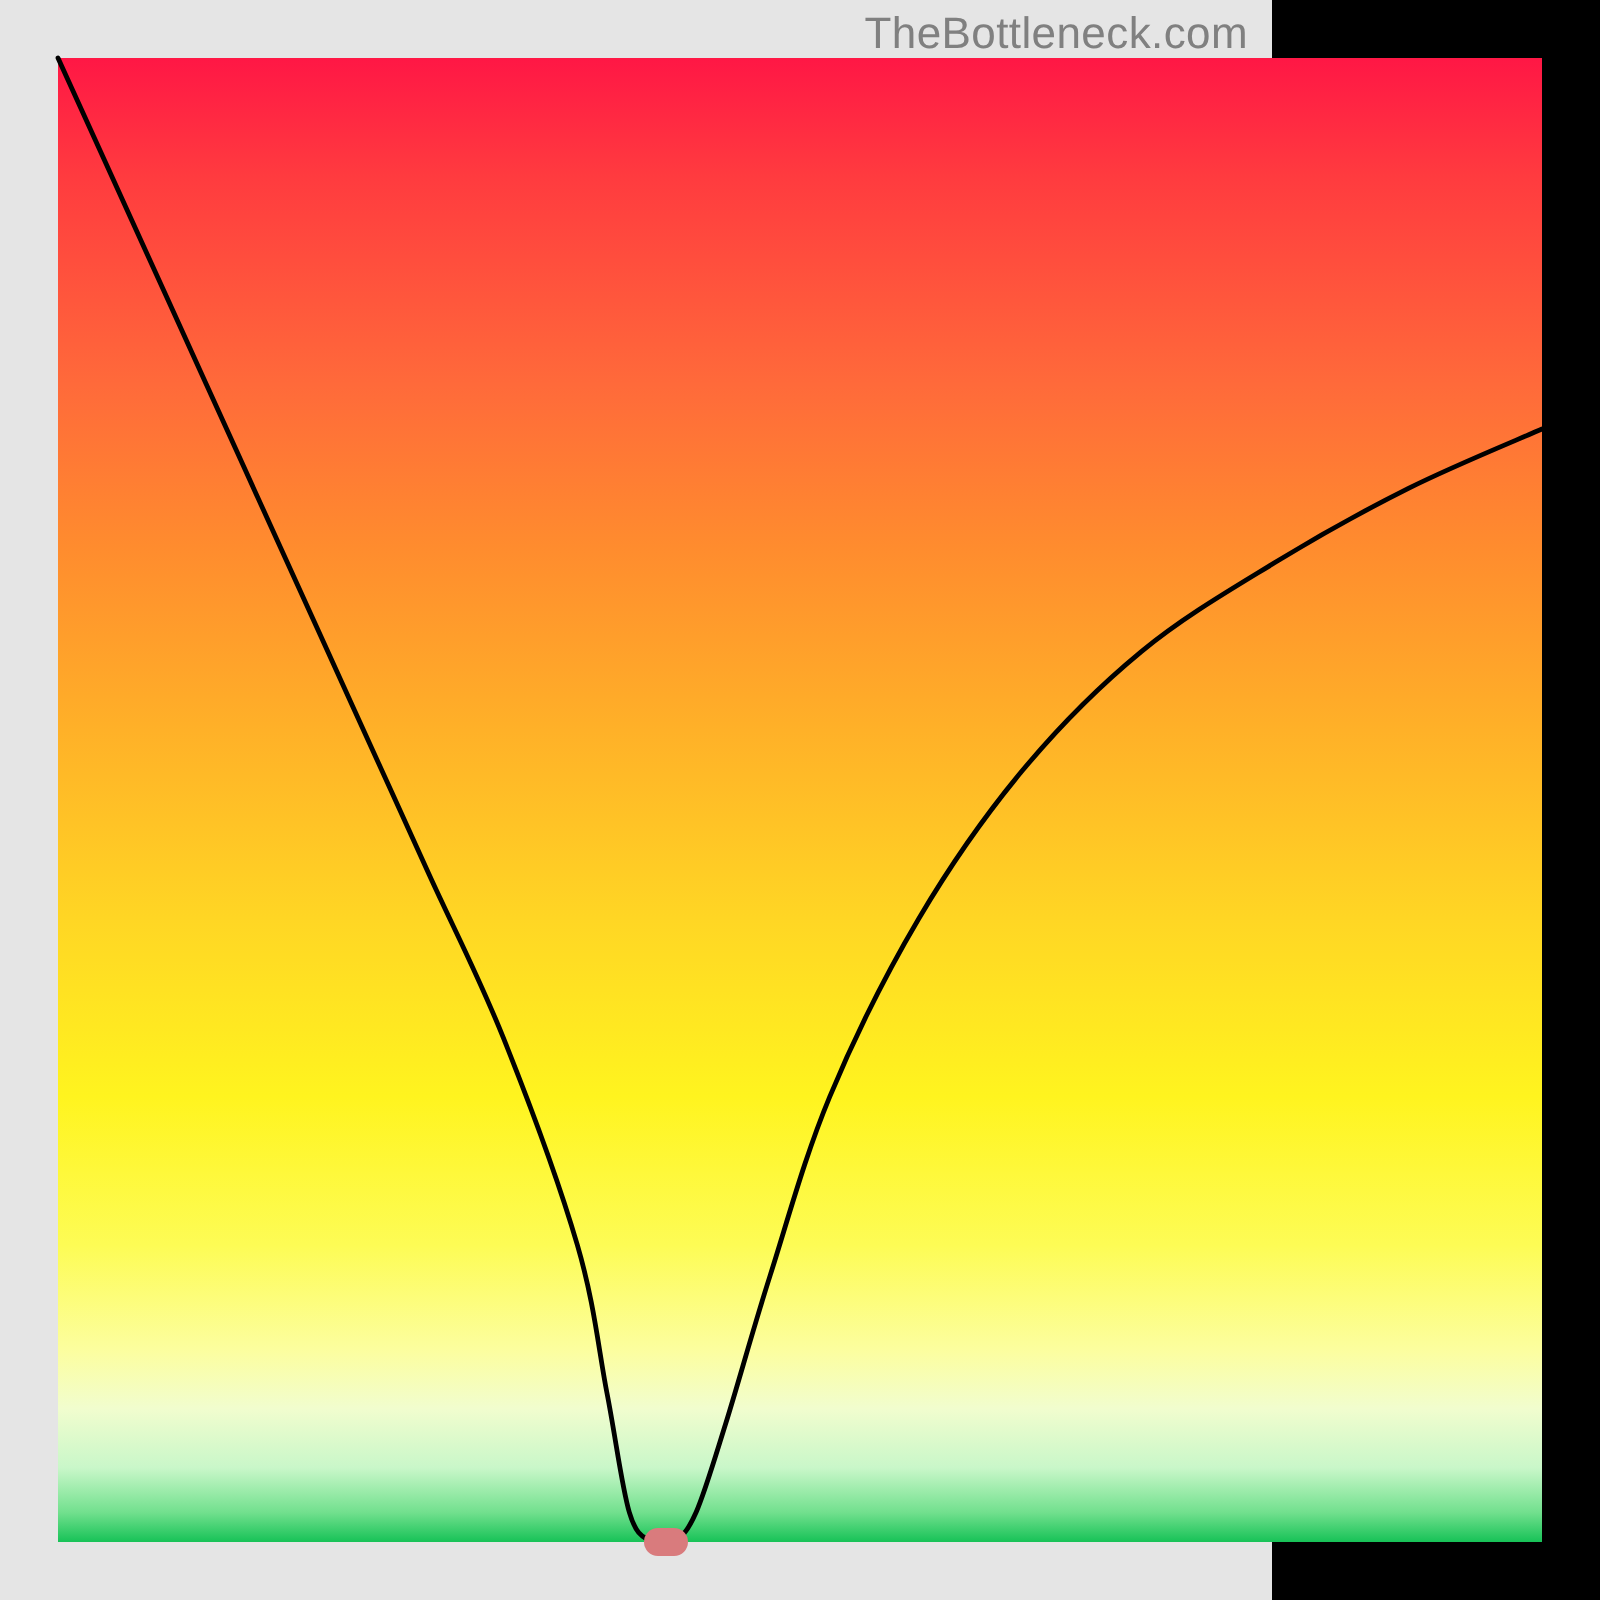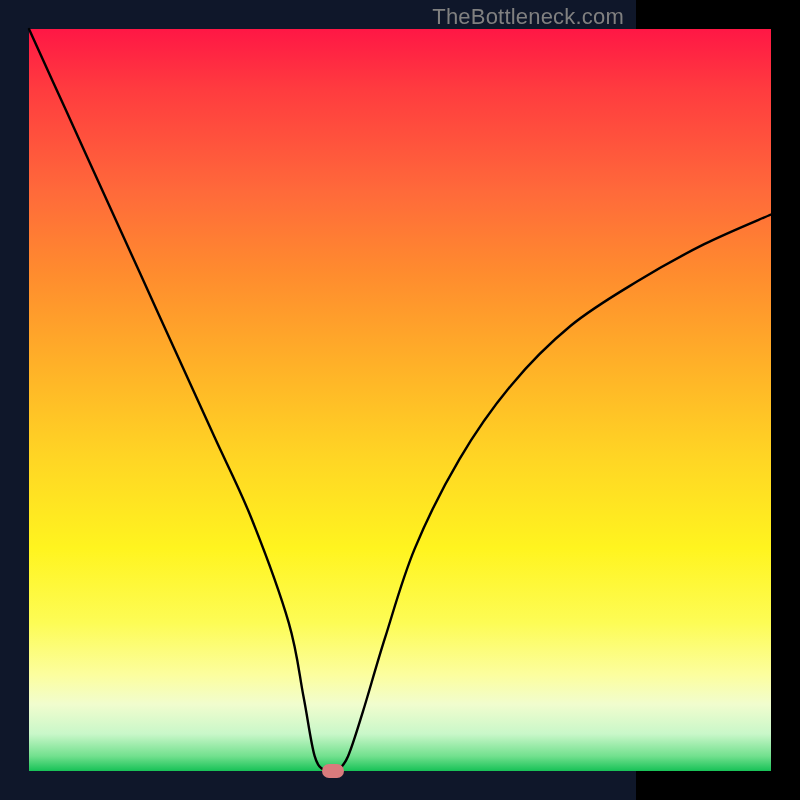--- a/index.html
+++ b/index.html
@@ -8,21 +8,21 @@
     width: 800px;
     height: 800px;
     overflow: hidden;
     background: #000;
     font-family: Arial, Helvetica, sans-serif;
   }
   .frame {
     position: relative;
     width: 636px;
     height: 800px;
-    background: #0f172a;
+    background: #e5e5e5;
   }
   .plot-area {
     position: absolute;
     left: 29px;
     top: 29px;
     width: 742px;
     height: 742px;
     
     background: linear-gradient(
       to bottom,

